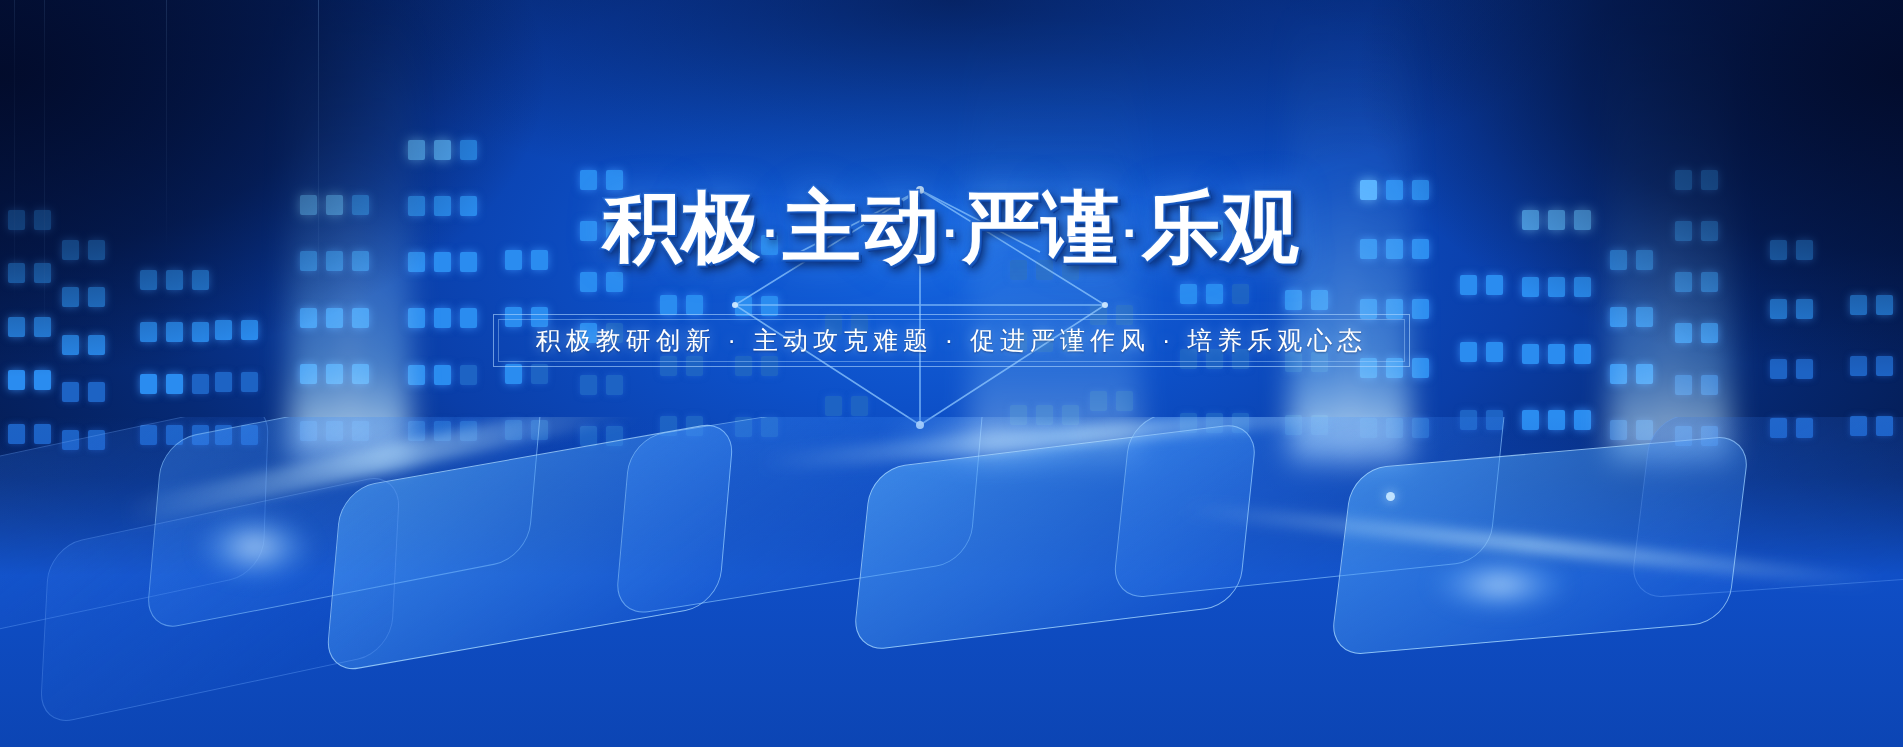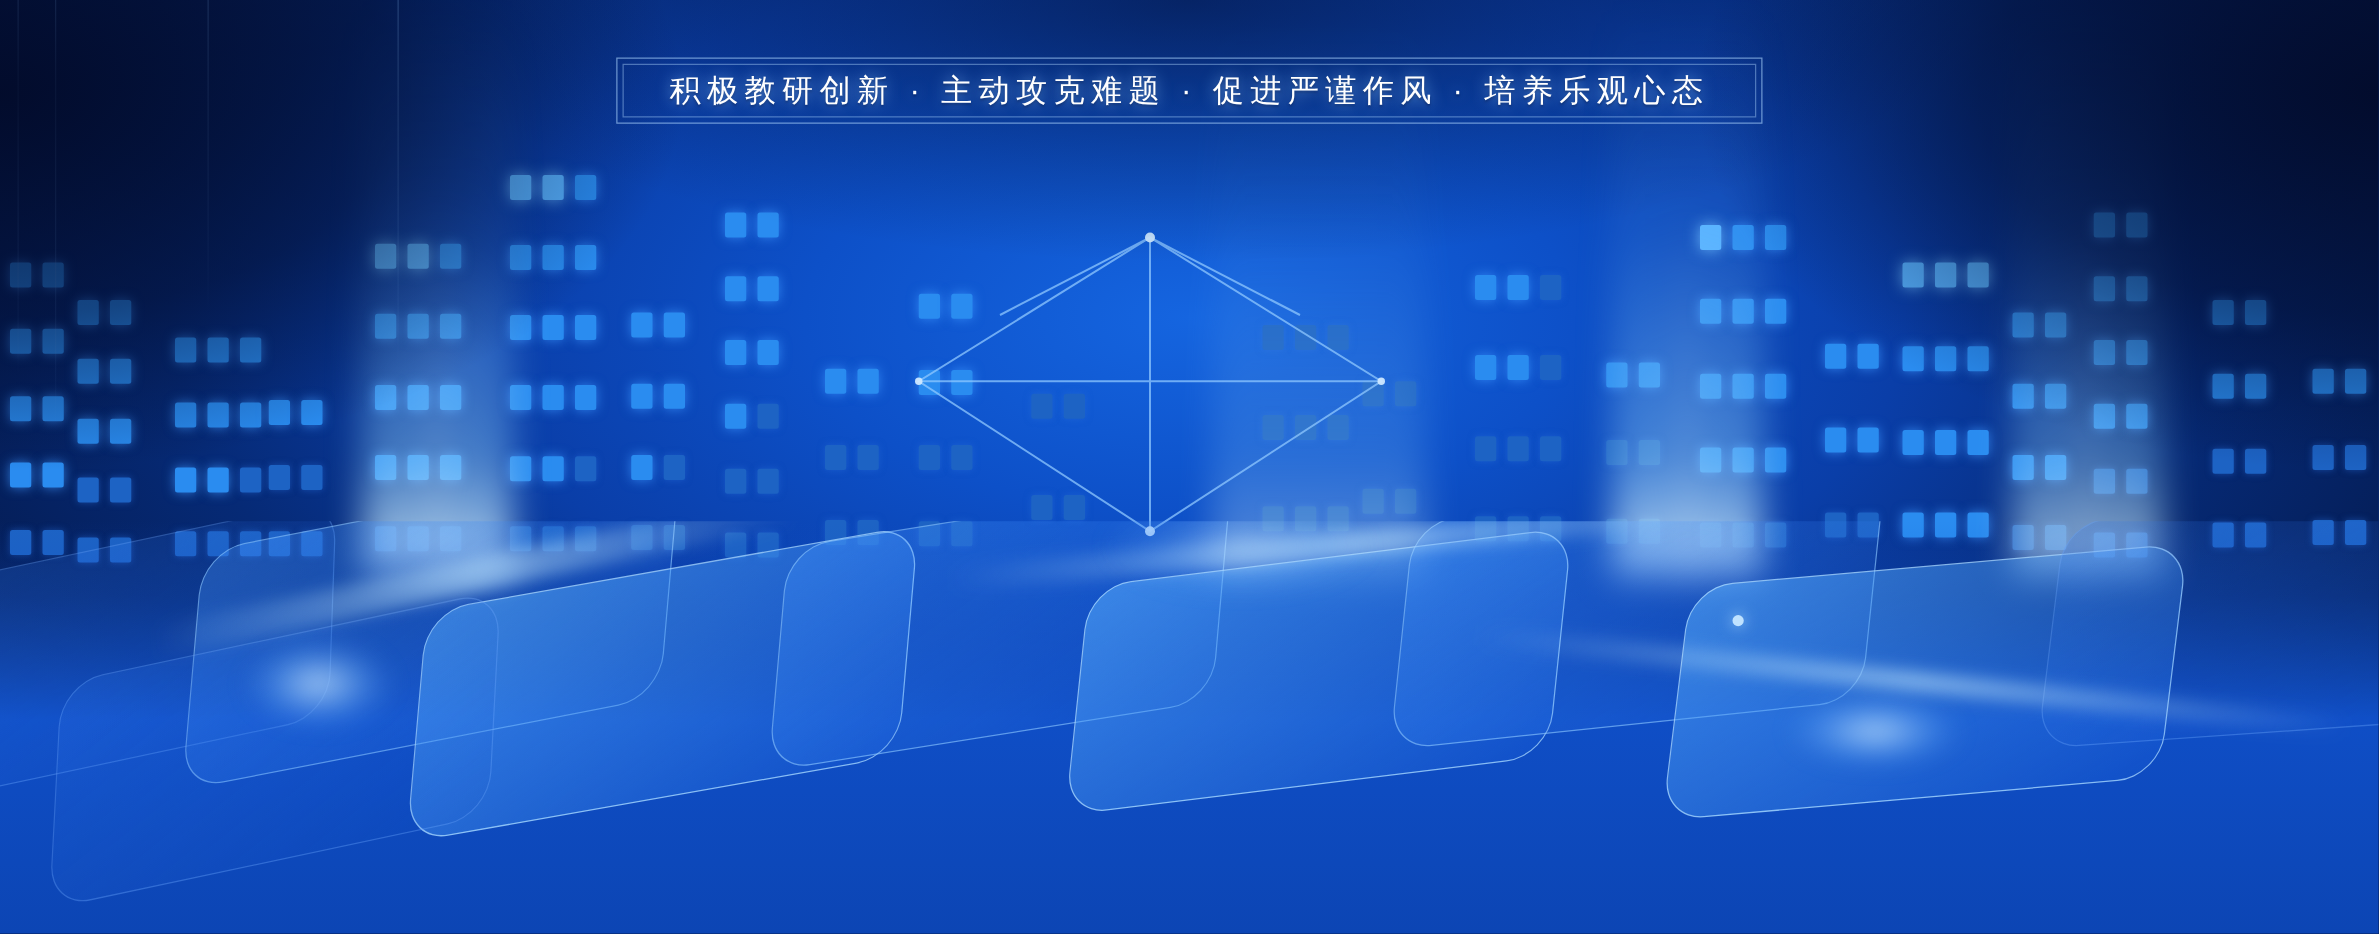--- a/index.html
+++ b/index.html
@@ -470,20 +470,23 @@
     <div class="sheen" style="left:1180px; top:120px; width:700px; height:16px; transform:rotate(6deg);"></div>
     <div class="glowblob" style="left:195px;  top:95px;  width:120px; height:70px;"></div>
     <div class="glowblob" style="left:1430px; top:140px; width:140px; height:56px;"></div>
     <div class="glowblob" style="left:880px;  top:-20px; width:220px; height:80px; opacity:.55;"></div>
   </div>
 
   <div class="vignette"></div>
 
   <div class="textwrap">
 
+    <div class="headline">
+      <span>积极</span><span class="dot">·</span><span>主动</span><span class="dot">·</span><span>严谨</span><span class="dot">·</span><span>乐观</span>
+    </div>
 
 
     <div class="tagbox">
       <div class="tagline">积极教研创新 · 主动攻克难题 · 促进严谨作风 · 培养乐观心态</div>
     </div>
   </div>
 
   <div class="corner-dot" style="left:1386px; top:492px;"></div>
 
 </div>

